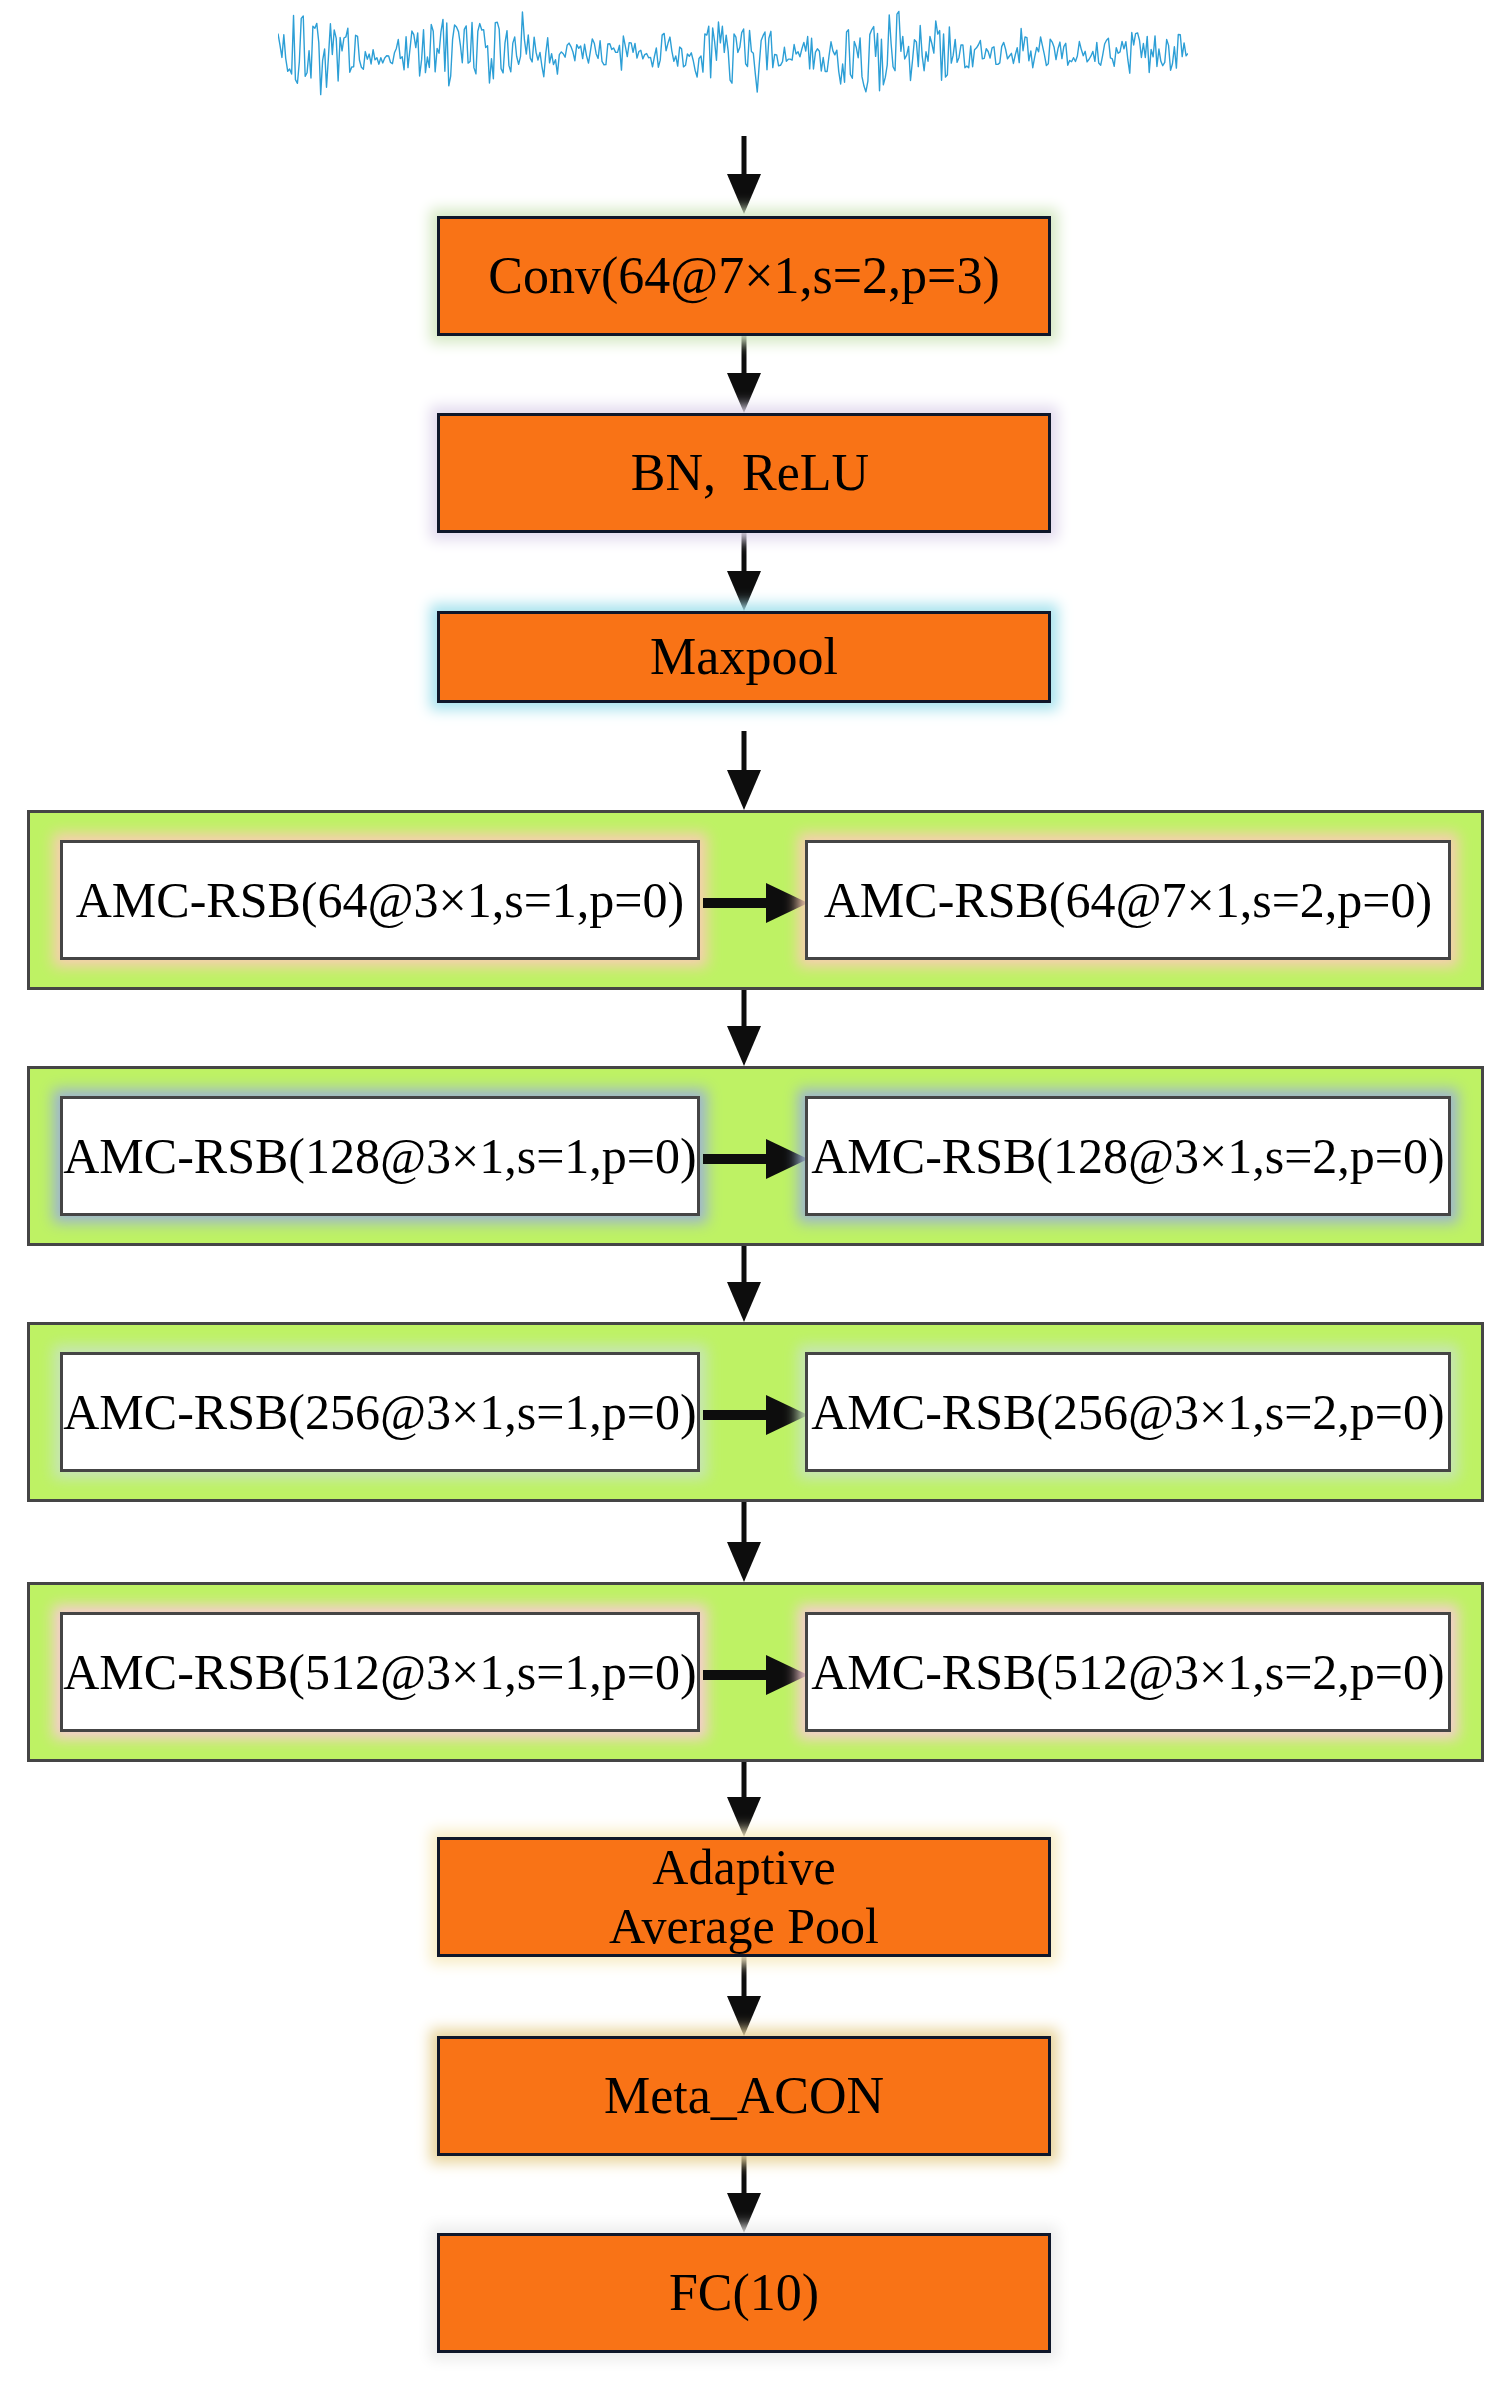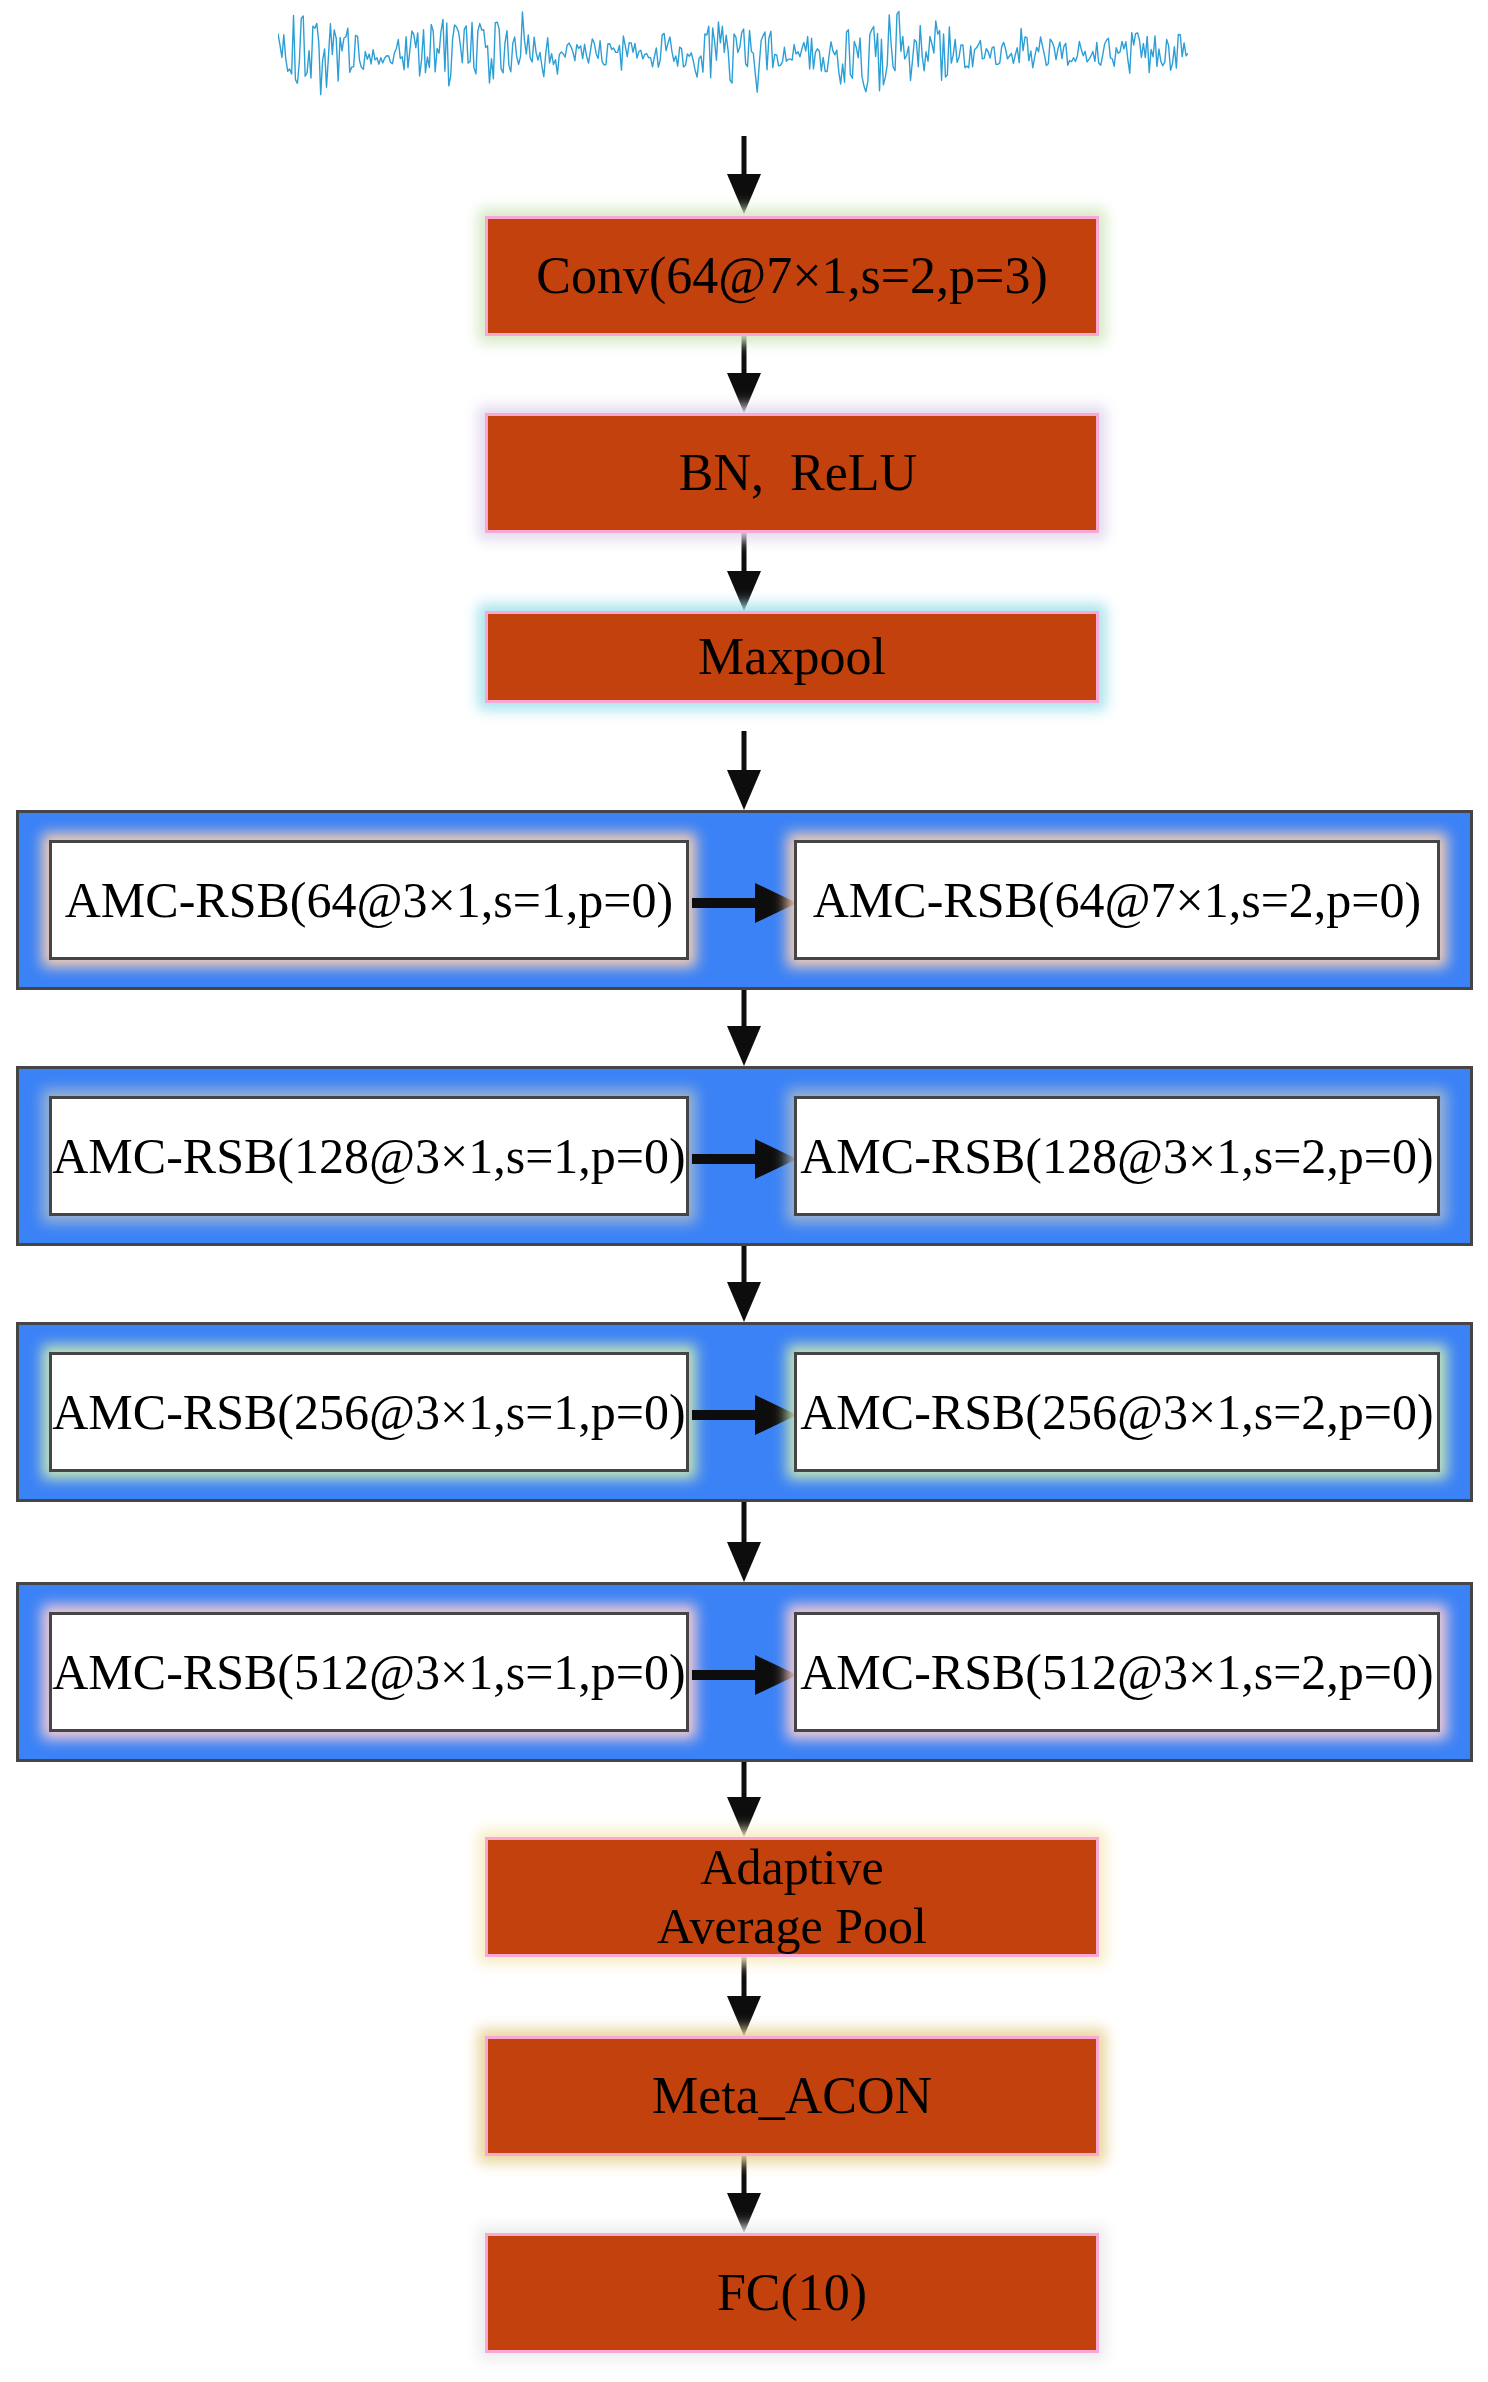--- a/index.html
+++ b/index.html
@@ -7,47 +7,46 @@
     position:relative;
     width:1488px;
     height:2382px;
     background:#ffffff;
     font-family:"Liberation Serif","DejaVu Serif",serif;
     overflow:hidden;
   }
   
   .box{
     position:absolute;
-    background:#c2410c;
-    border:3px solid #f9a8d4;
+    background:#f97316;
+    border:3px solid #0f172a;
     display:flex;
     align-items:center;
     justify-content:center;
     flex-direction:column;
     box-sizing:border-box;
     z-index:2;
-    margin-left:48px;
   }
   .label{
     color:#000000;
     font-size:52px;
     line-height:1.12;
     white-space:pre;
     text-align:center;
   }
   .stage-row .label{font-size:50px;}
   .two-line .label{font-size:50px;line-height:1.18;}
   
   .stage-row{
     position:absolute;
-    left:16px;
+    left:27px;
     width:1457px;
     height:180px;
     border:3px solid #454545;
-    background:#3b82f6;
+    background:#bef264;
     box-sizing:border-box;
     z-index:2;
   }
   .inner-box{
     position:absolute;
     top:27px;
     height:120px;
     width:640px;
     background:#ffffff;
     border:3px solid #454545;

